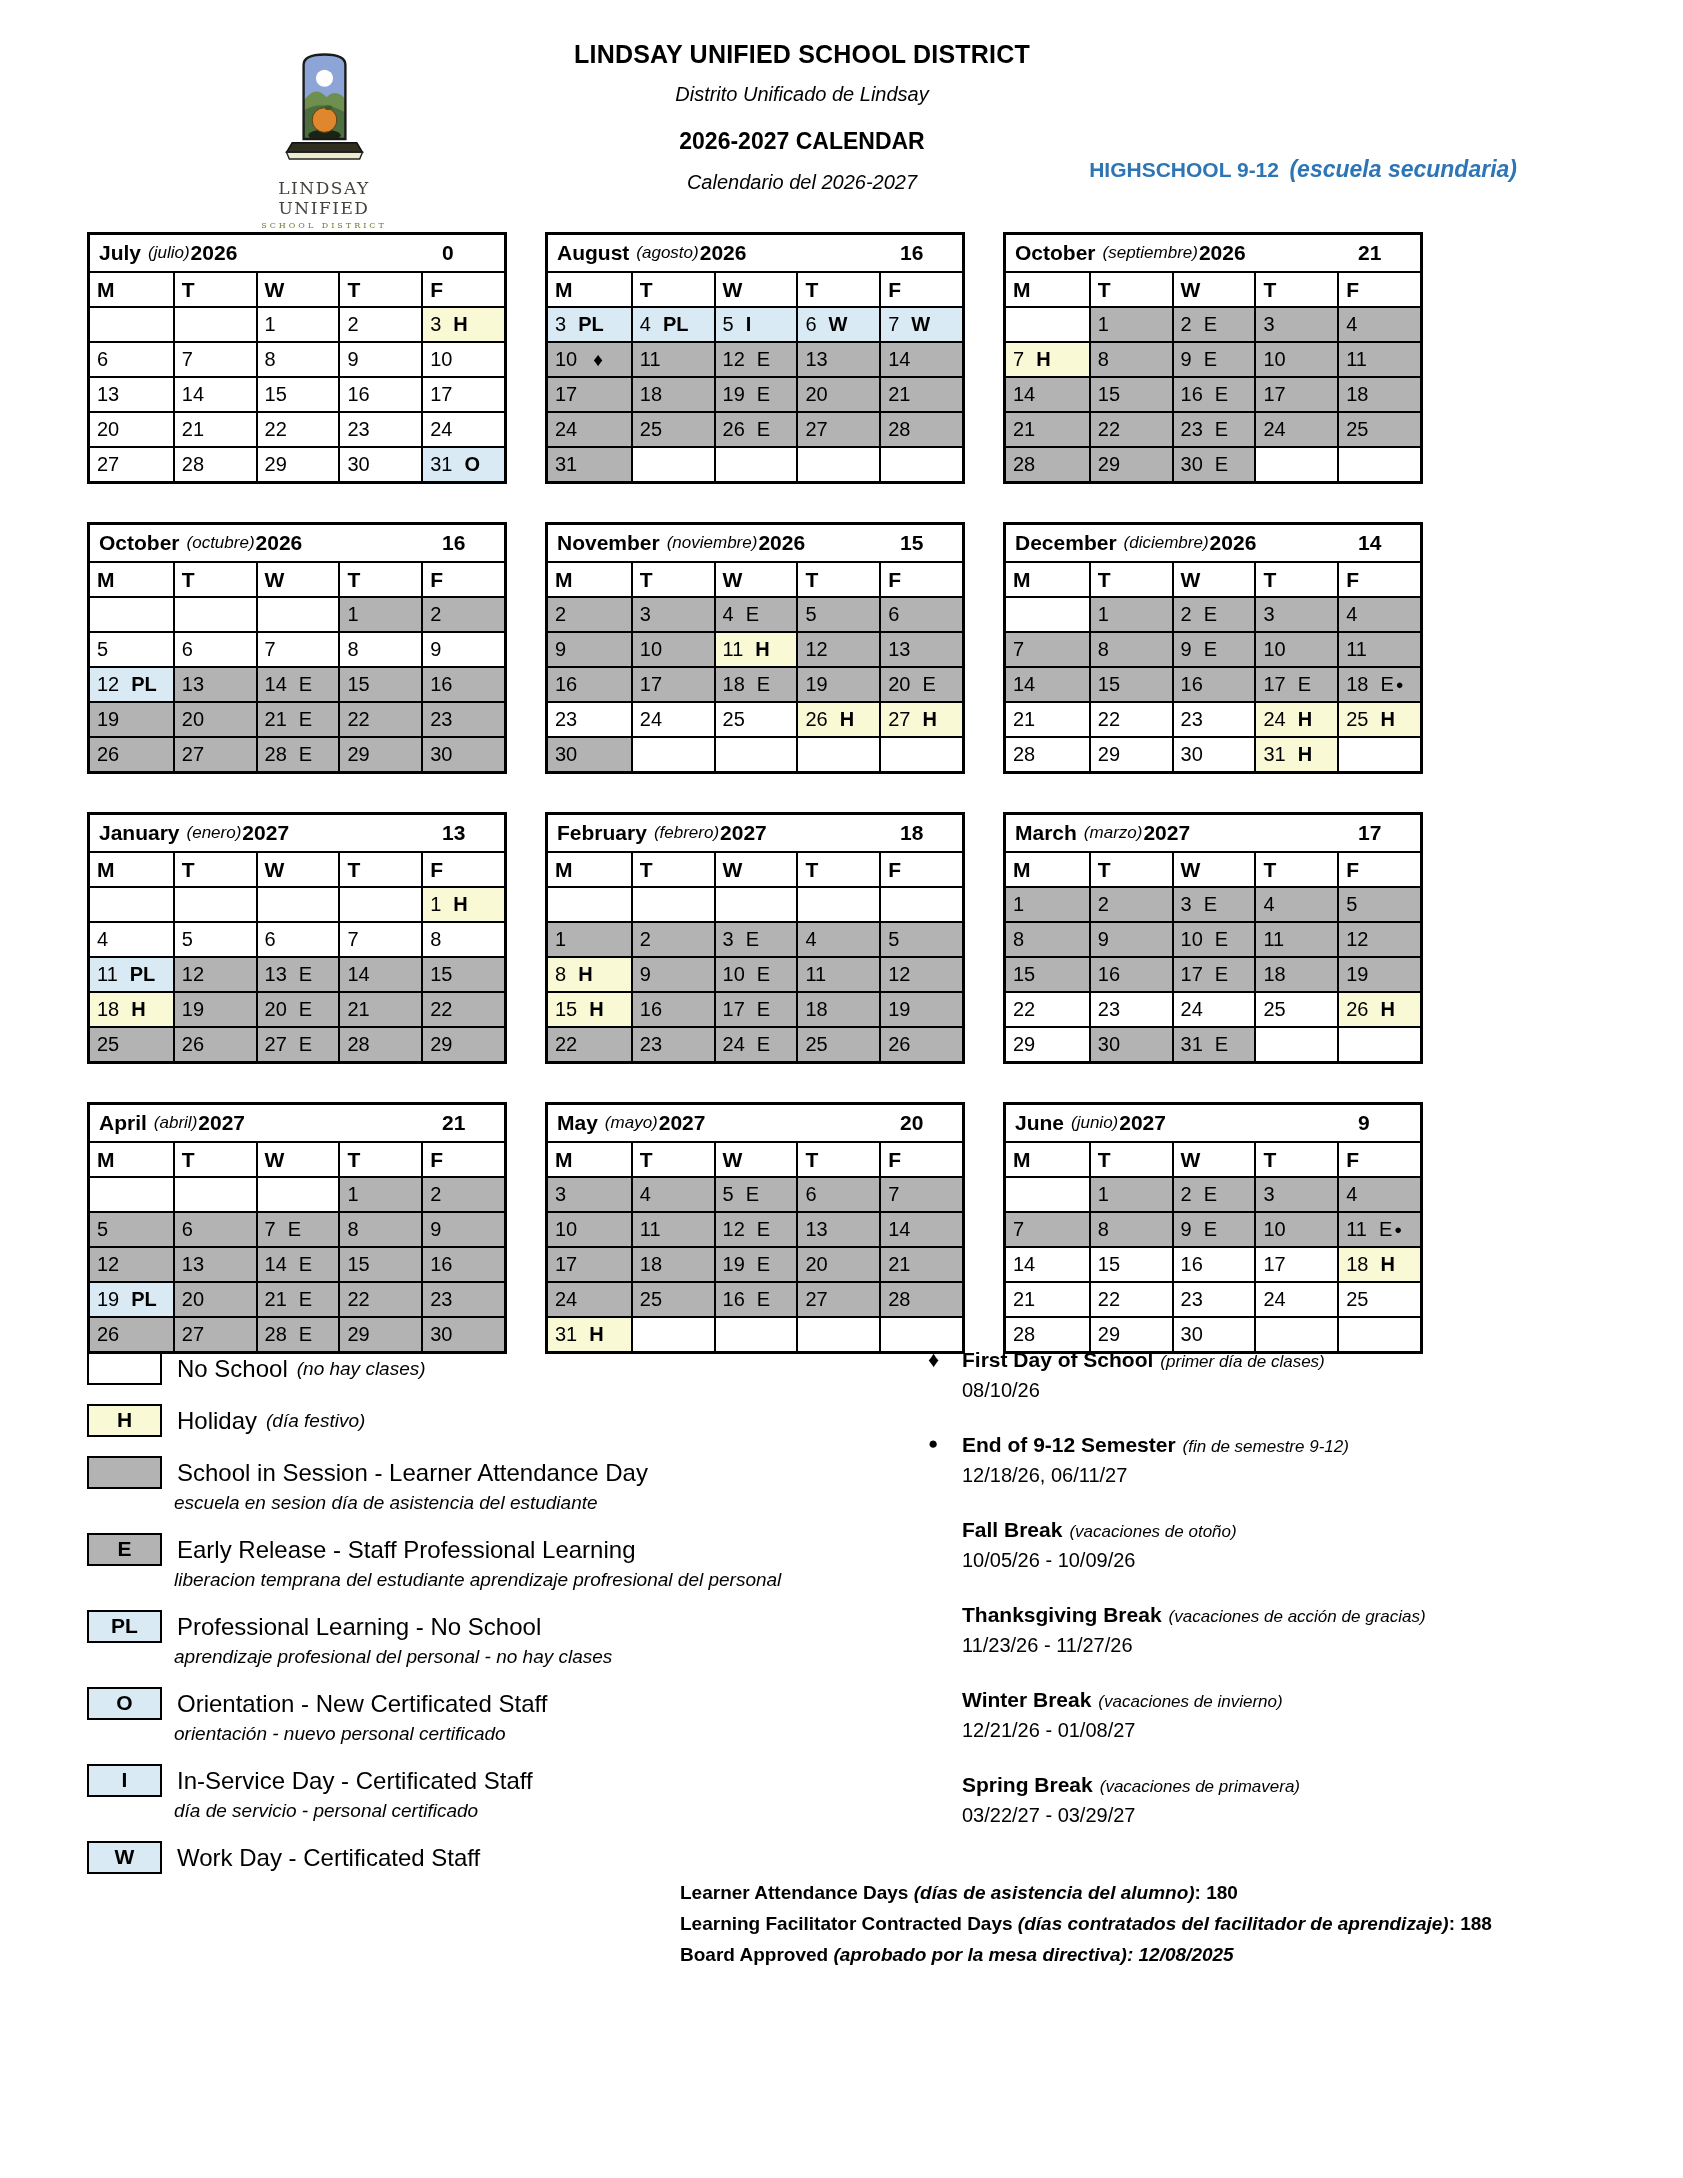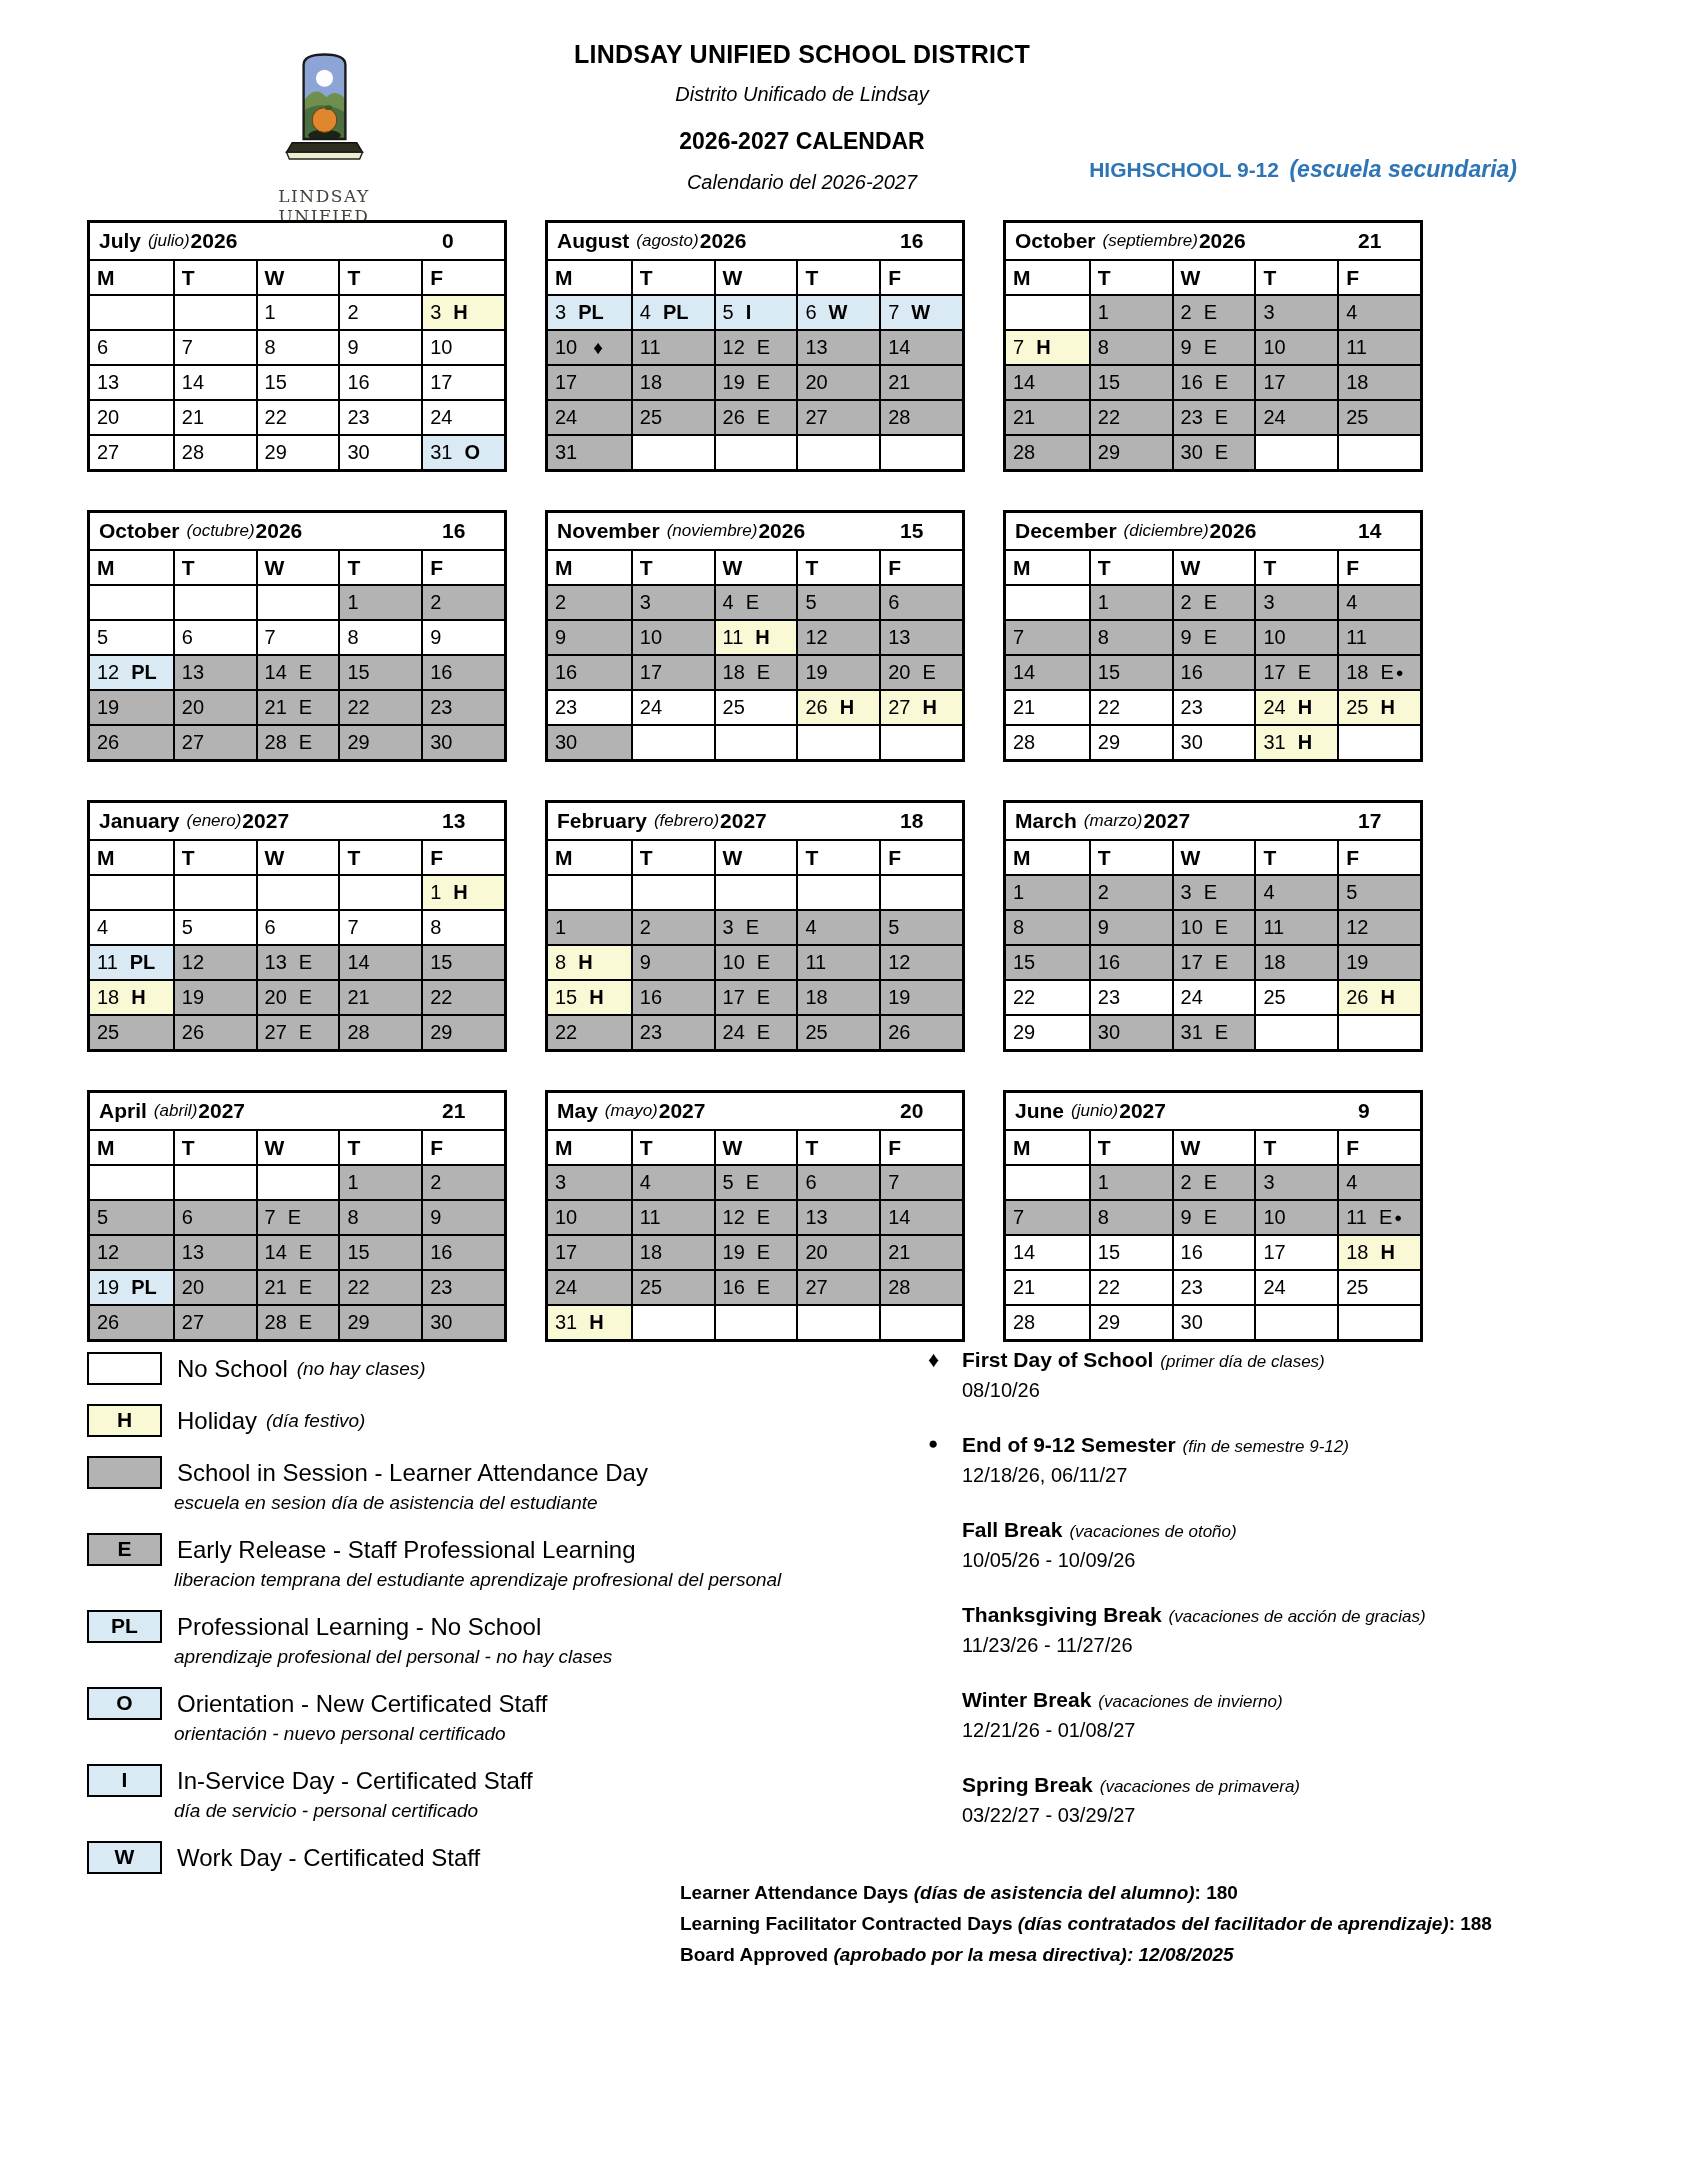--- a/index.html
+++ b/index.html
@@ -9,24 +9,24 @@
   .hdr-center{position:absolute;left:416px;top:40px;width:772px;text-align:center;}
   .hdr-title{font-size:25px;font-weight:bold;letter-spacing:0.2px;}
   .hdr-sub{font-size:20px;font-style:italic;margin-top:14px;}
   .hdr-cal{font-size:23px;font-weight:bold;margin-top:22px;}
   .hdr-cal-sub{font-size:20px;font-style:italic;margin-top:16px;}
   .hdr-program{position:absolute;top:156px;right:166px;color:#2e75b6;white-space:nowrap;}
   .hdr-program .p1{font-weight:bold;font-size:21px;}
   .hdr-program .p2{font-weight:bold;font-style:italic;font-size:23px;margin-left:6px;}
   
   .logo{position:absolute;left:230px;top:51px;width:188px;text-align:center;}
-  .logo-name{font-family:"DejaVu Serif", serif;font-size:17px;letter-spacing:1.5px;color:#44443c;margin-top:12px;}
+  .logo-name{font-family:"DejaVu Serif", serif;font-size:17px;letter-spacing:1.5px;color:#44443c;margin-top:4px;}
   .logo-sub{font-family:"DejaVu Serif", serif;font-size:8px;letter-spacing:3px;color:#77762f;margin-top:3px;}
   
-  .months{position:absolute;left:87px;top:220px;display:grid;
+  .months{position:absolute;left:87px;top:232px;display:grid;
           grid-template-columns:repeat(3,420px);column-gap:83px;row-gap:24px;gap:38px;}
   .month{border:3px solid #000;background:#fff;}
   .m-title{height:36px;border-bottom:2px solid #000;position:relative;
            display:flex;align-items:center;padding-left:9px;}
   .m-name{font-weight:bold;font-size:21px;}
   .m-es{font-style:italic;font-size:17px;margin-left:7px;}
   .m-year{font-weight:bold;font-size:21px;margin-left:1px;}
   .m-count{position:absolute;left:352px;font-weight:bold;font-size:21px;}
   .m-grid{display:grid;grid-template-columns:repeat(5,1fr);}
   .cell{border-left:2px solid #000;border-top:2px solid #000;display:flex;

